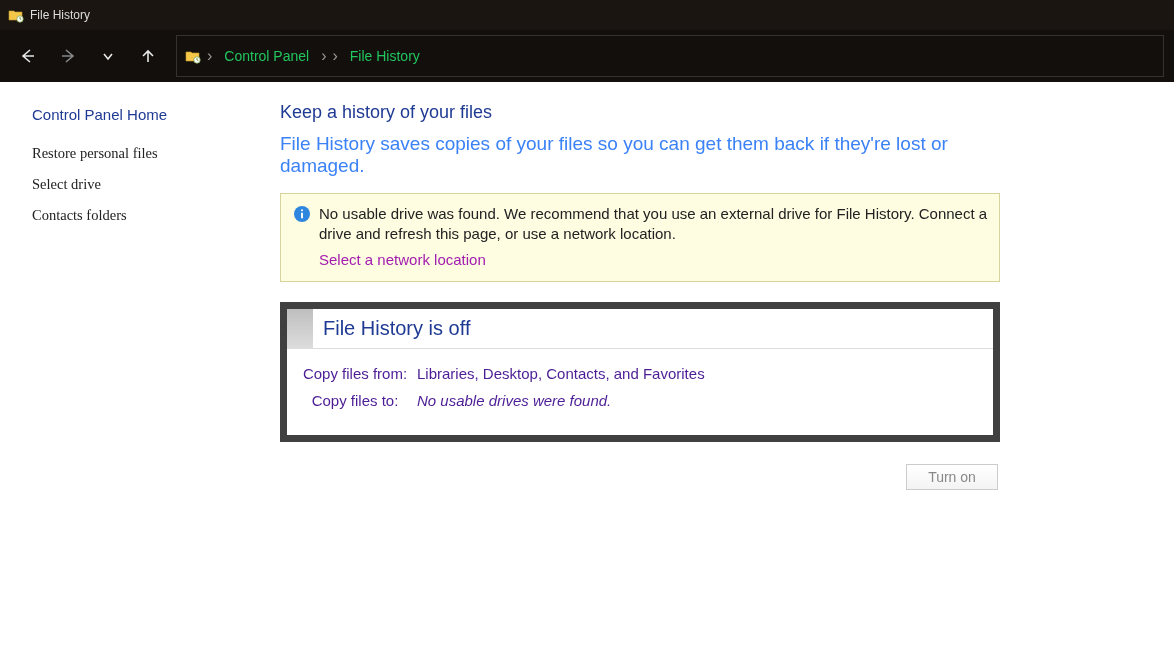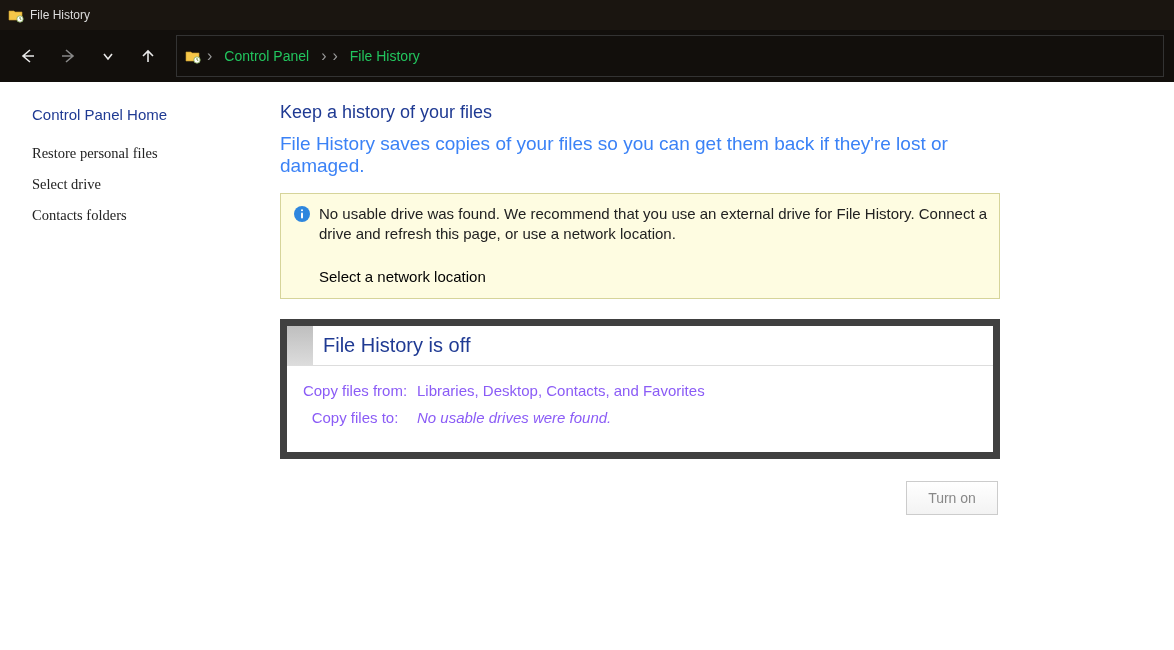--- a/index.html
+++ b/index.html
@@ -24,33 +24,33 @@
     .side-link { color: #222; font-size: 14.5px; margin-bottom: 14px; cursor: pointer; font-family: Liberation Serif, serif; }
 
     .main { flex: 1; padding: 20px 20px 0 20px; max-width: 760px; }
     .page-title { color: #1F3A93; font-size: 18px; font-weight: 400; margin-bottom: 10px; }
     .page-desc { color: #3b82f6; font-size: 19px; margin-bottom: 16px; }
 
     .infobox { border: 1px solid #d6d49a; background: #FEFCE1; padding: 10px 4px 12px 12px; position: relative; }
     .info-row { display: flex; gap: 8px; align-items:flex-start; }
     .info-icon-wrap { width: 18px; flex-shrink:0; margin-top:1px; }
     .info-text { color: #222; font-size: 15px; line-height: 1.35; }
-    .info-link { color: #000000; font-size: 15px; margin-left: 26px; margin-top: 23px; cursor: pointer; display:inline-block;}
+    .info-link { color: #a21caf; font-size: 15px; margin-left: 26px; margin-top: 6px; cursor: pointer; display:inline-block;}
 
     .status-box { border: 7px solid #404040; margin-top: 20px; text-align: center; }
     .status-head { display:flex; align-items:stretch; border-bottom:1px solid #ddd; }
     .status-square { width: 26px; background: linear-gradient(180deg,#bfbfbf,#dcdcdc); }
     .status-title { color: #1F3A93; font-size: 20px; font-weight:400; padding: 8px 10px; }
     .status-body { padding: 16px 6px; }
-    .kv { display:flex; margin-bottom: 10px; font-size: 15px; color: #8b5cf6; }
+    .kv { display:flex; margin-bottom: 10px; font-size: 15px; color: #4c1d95; }
     .kv-key { width: 124px; }
     .kv-val-italic { font-style: italic; }
 
     .action-row { display:flex; justify-content:flex-end; margin-top: 22px; padding-right:2px;}
-    .turnon-btn { width: 92px; height: 34px; border:1px solid #ccc; background: linear-gradient(#fff,#f3f3f3); color:#888; font-size:14px; display:flex; align-items:center; justify-content:center; cursor:default;}
+    .turnon-btn { width: 92px; height: 26px; border:1px solid #ccc; background: linear-gradient(#fff,#f3f3f3); color:#888; font-size:14px; display:flex; align-items:center; justify-content:center; cursor:default;}
   </style>
 </head>
 <body>
 
 <div class="titlebar">
   <span class="tb-icon">
     <svg class="folder-icon-svg" width="16" height="16" viewBox="0 0 16 16">
       <path d="M1 4 L6 4 L7 5 L14 5 L14 13 L1 13 Z" fill="#F5C749" stroke="#C89B2D" stroke-width="0.6"></path>
       <circle cx="12" cy="12" r="3.2" fill="#fff" stroke="#7fa64e" stroke-width="0.8"></circle>
       <path d="M12 10 L12 12 L13.3 12.6" stroke="#5c8a2d" stroke-width="0.9" fill="none"></path>

